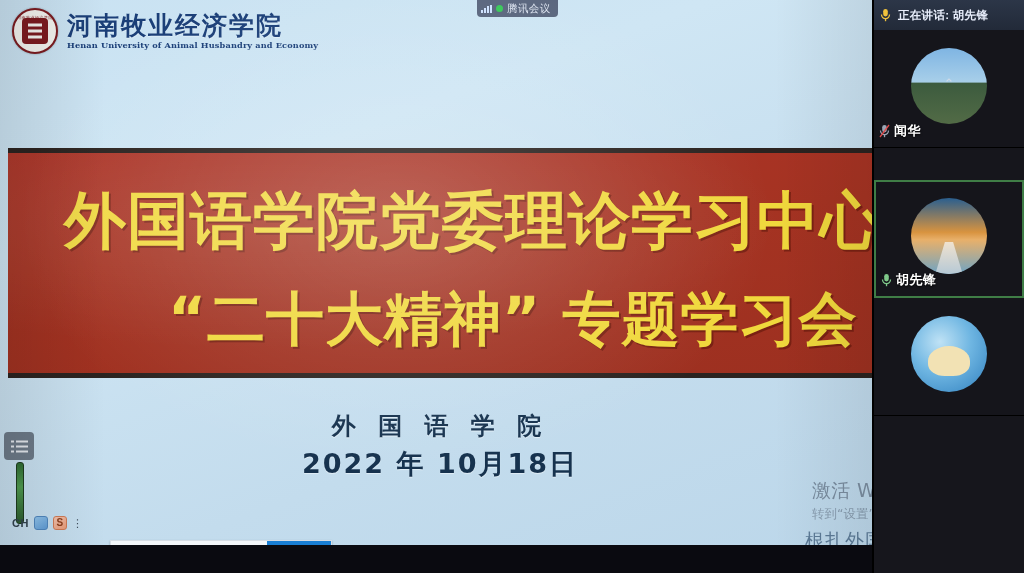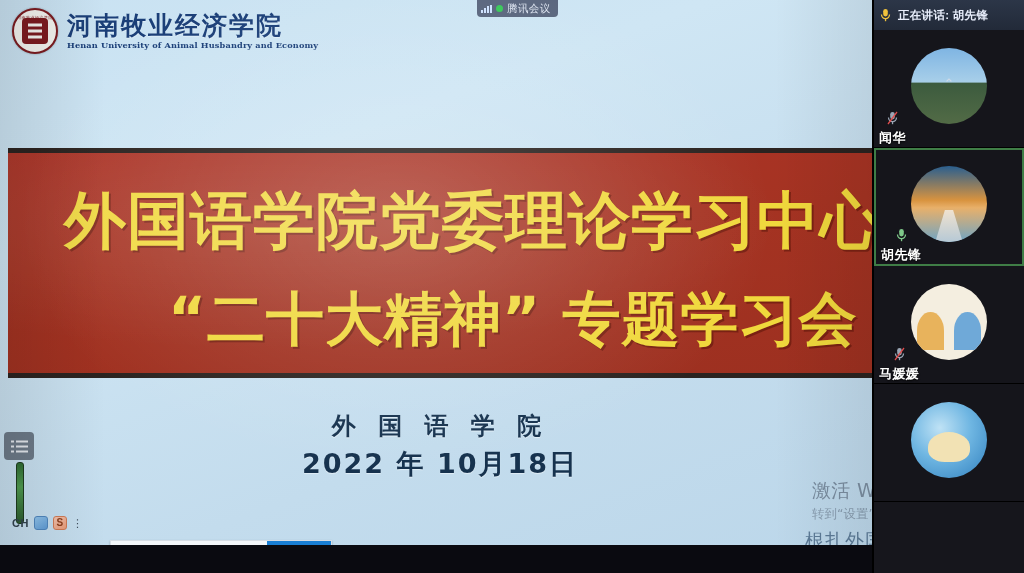--- a/index.html
+++ b/index.html
@@ -200,21 +200,21 @@
     color:#e8eefb; font-size:11.5px; font-weight:bold; letter-spacing:.3px;
   }
   .mic-ico{ width:11px; height:14px; flex:none; display:block; }
 
   .tile{
     position:relative; height:118px;
     border-bottom:1px solid #000;
     background:#15151b;
     display:flex; align-items:center; justify-content:center;
   }
-  .tile.speaking{ border:2px solid #3f7d46; }
+  .tile.speaking{ border:2px solid #3f7d46;margin-top:32px; }
   .avatar{
     width:76px;height:76px;border-radius:50%;
     overflow:hidden; position:relative; flex:none;
     margin-top:-6px;
   }
   .av-sky { background:linear-gradient(180deg,#7fb5e3 0%,#a8cfe9 45%,#3c5b3e 46%,#526b46 100%); }
   .av-sunset { background:linear-gradient(180deg,#2a5f8f 0%,#d8933f 45%,#e8b06a 55%,#6fa4c4 100%); }
   .av-sunset:after{ content:""; position:absolute; left:32%; bottom:0; width:36%; height:42%;
                     background:linear-gradient(180deg,#f0e2cf,#b6c9d6); clip-path:polygon(35% 0,65% 0,100% 100%,0 100%); }
   .av-cartoon{ background:#f4eee0; }
@@ -225,24 +225,24 @@
   .av-night{ background:#0f1622; }
   .av-night:before{ content:""; position:absolute; left:50%; top:16%; transform:translateX(-50%);
                     width:44%; height:5%; background:#e7e7e7; border-radius:2px;}
   .av-night:after{ content:""; position:absolute; left:30%; top:40%; width:40%; height:45%;
                    background:#c0b49a; border-radius:3px; }
   .av-globe{ background:radial-gradient(circle at 38% 34%, #bfe2f5 0%, #6fb6e2 45%, #2f7fbe 100%); }
   .av-globe:after{ content:""; position:absolute; left:22%; top:40%; width:56%; height:40%;
                    background:#f2e2b4; border-radius:50% 50% 40% 40%; }
 
   .tile-name{
-    position:absolute; left:5px; bottom:0;
+    position:absolute; left:5px; bottom:7px;
     display:flex; align-items:center; gap:4px;
     color:#ffffff; font-size:13px; font-weight:bold;
-    letter-spacing:.4px; text-shadow:0 1px 2px #000;flex-direction:column;
+    letter-spacing:.4px; text-shadow:0 1px 2px #000;
   }
   .chevron{
     position:absolute; left:50%; transform:translateX(-50%);
     color:#d6dde8; font-size:13px; opacity:.85;
   }
   #chev-up{ top:46px; }
 </style>
 </head>
 <body>
 
@@ -347,32 +347,20 @@
       <div class="tile-name">
         <svg class="mic-ico" viewBox="0 0 11 14">
           <rect x="3.2" y="1" width="4.6" height="7.4" rx="2.3" fill="#7fc98a"></rect>
           <path d="M1.5 6.6a4 4 0 0 0 8 0" stroke="#7fc98a" stroke-width="1.3" fill="none"></path>
           <rect x="4.9" y="10.6" width="1.3" height="2.6" fill="#7fc98a"></rect>
         </svg>
         <span>胡先锋</span>
       </div>
     </div>
 
-    <div class="tile">
-      <div class="avatar av-cartoon"></div>
-      <div class="tile-name">
-        <svg class="mic-ico" viewBox="0 0 11 14">
-          <rect x="3.2" y="1" width="4.6" height="7.4" rx="2.3" fill="#9aa6b5"></rect>
-          <path d="M1.5 6.6a4 4 0 0 0 8 0" stroke="#9aa6b5" stroke-width="1.3" fill="none"></path>
-          <rect x="4.9" y="10.6" width="1.3" height="2.6" fill="#9aa6b5"></rect>
-          <line x1="1" y1="13" x2="10" y2="1" stroke="#e04b4b" stroke-width="1.3"></line>
-        </svg>
-        <span>马媛媛</span>
-      </div>
-    </div>
 
 
     <div class="tile">
       <div class="avatar av-globe"></div>
 
     </div>
 
   </div>
 
 </div>

